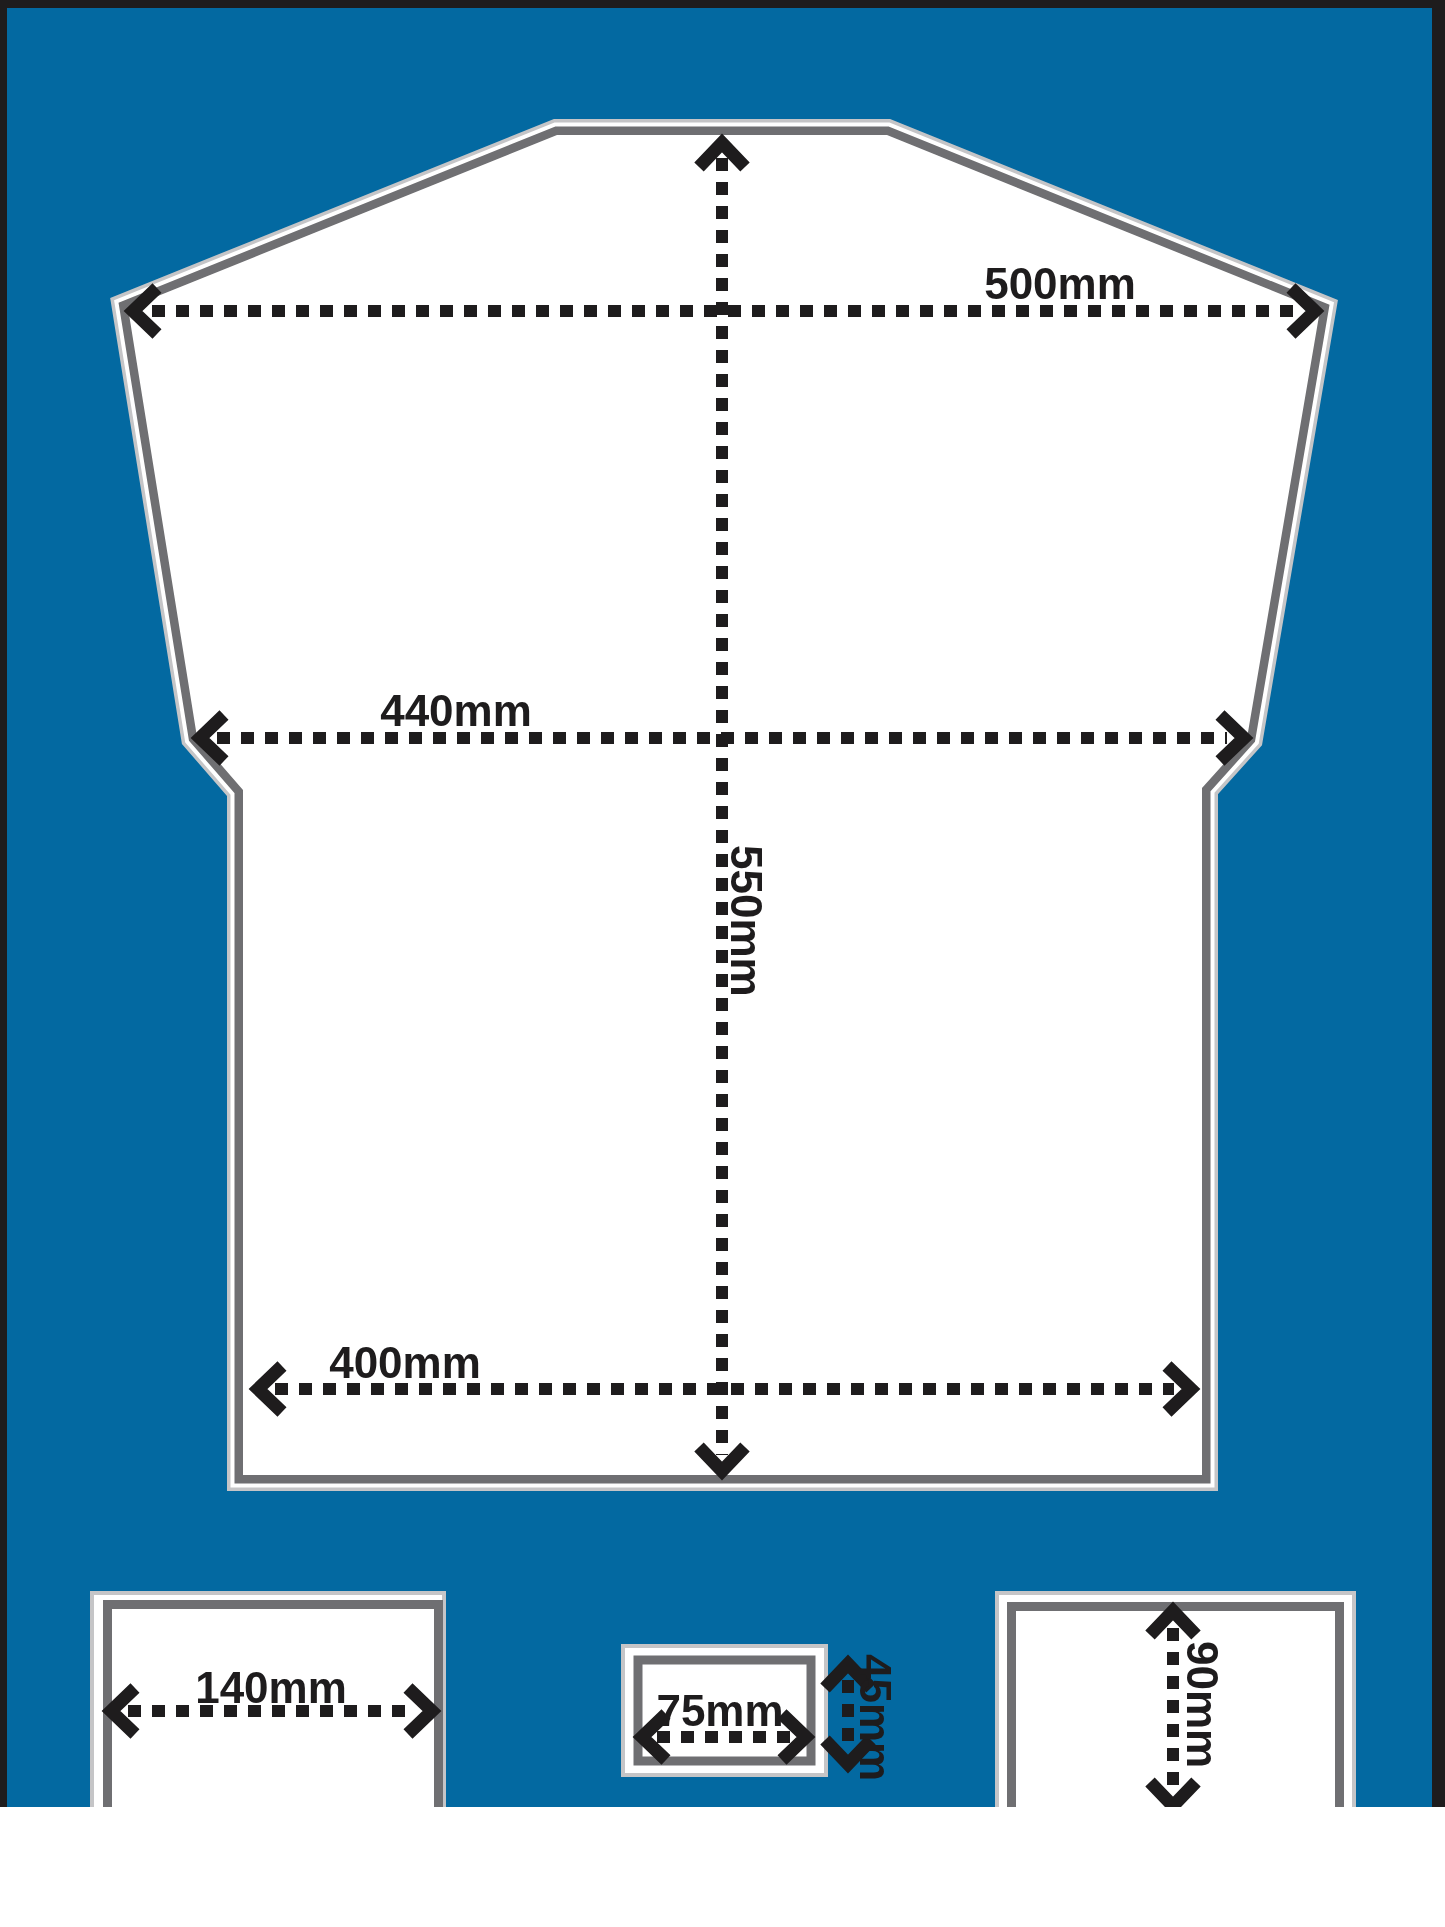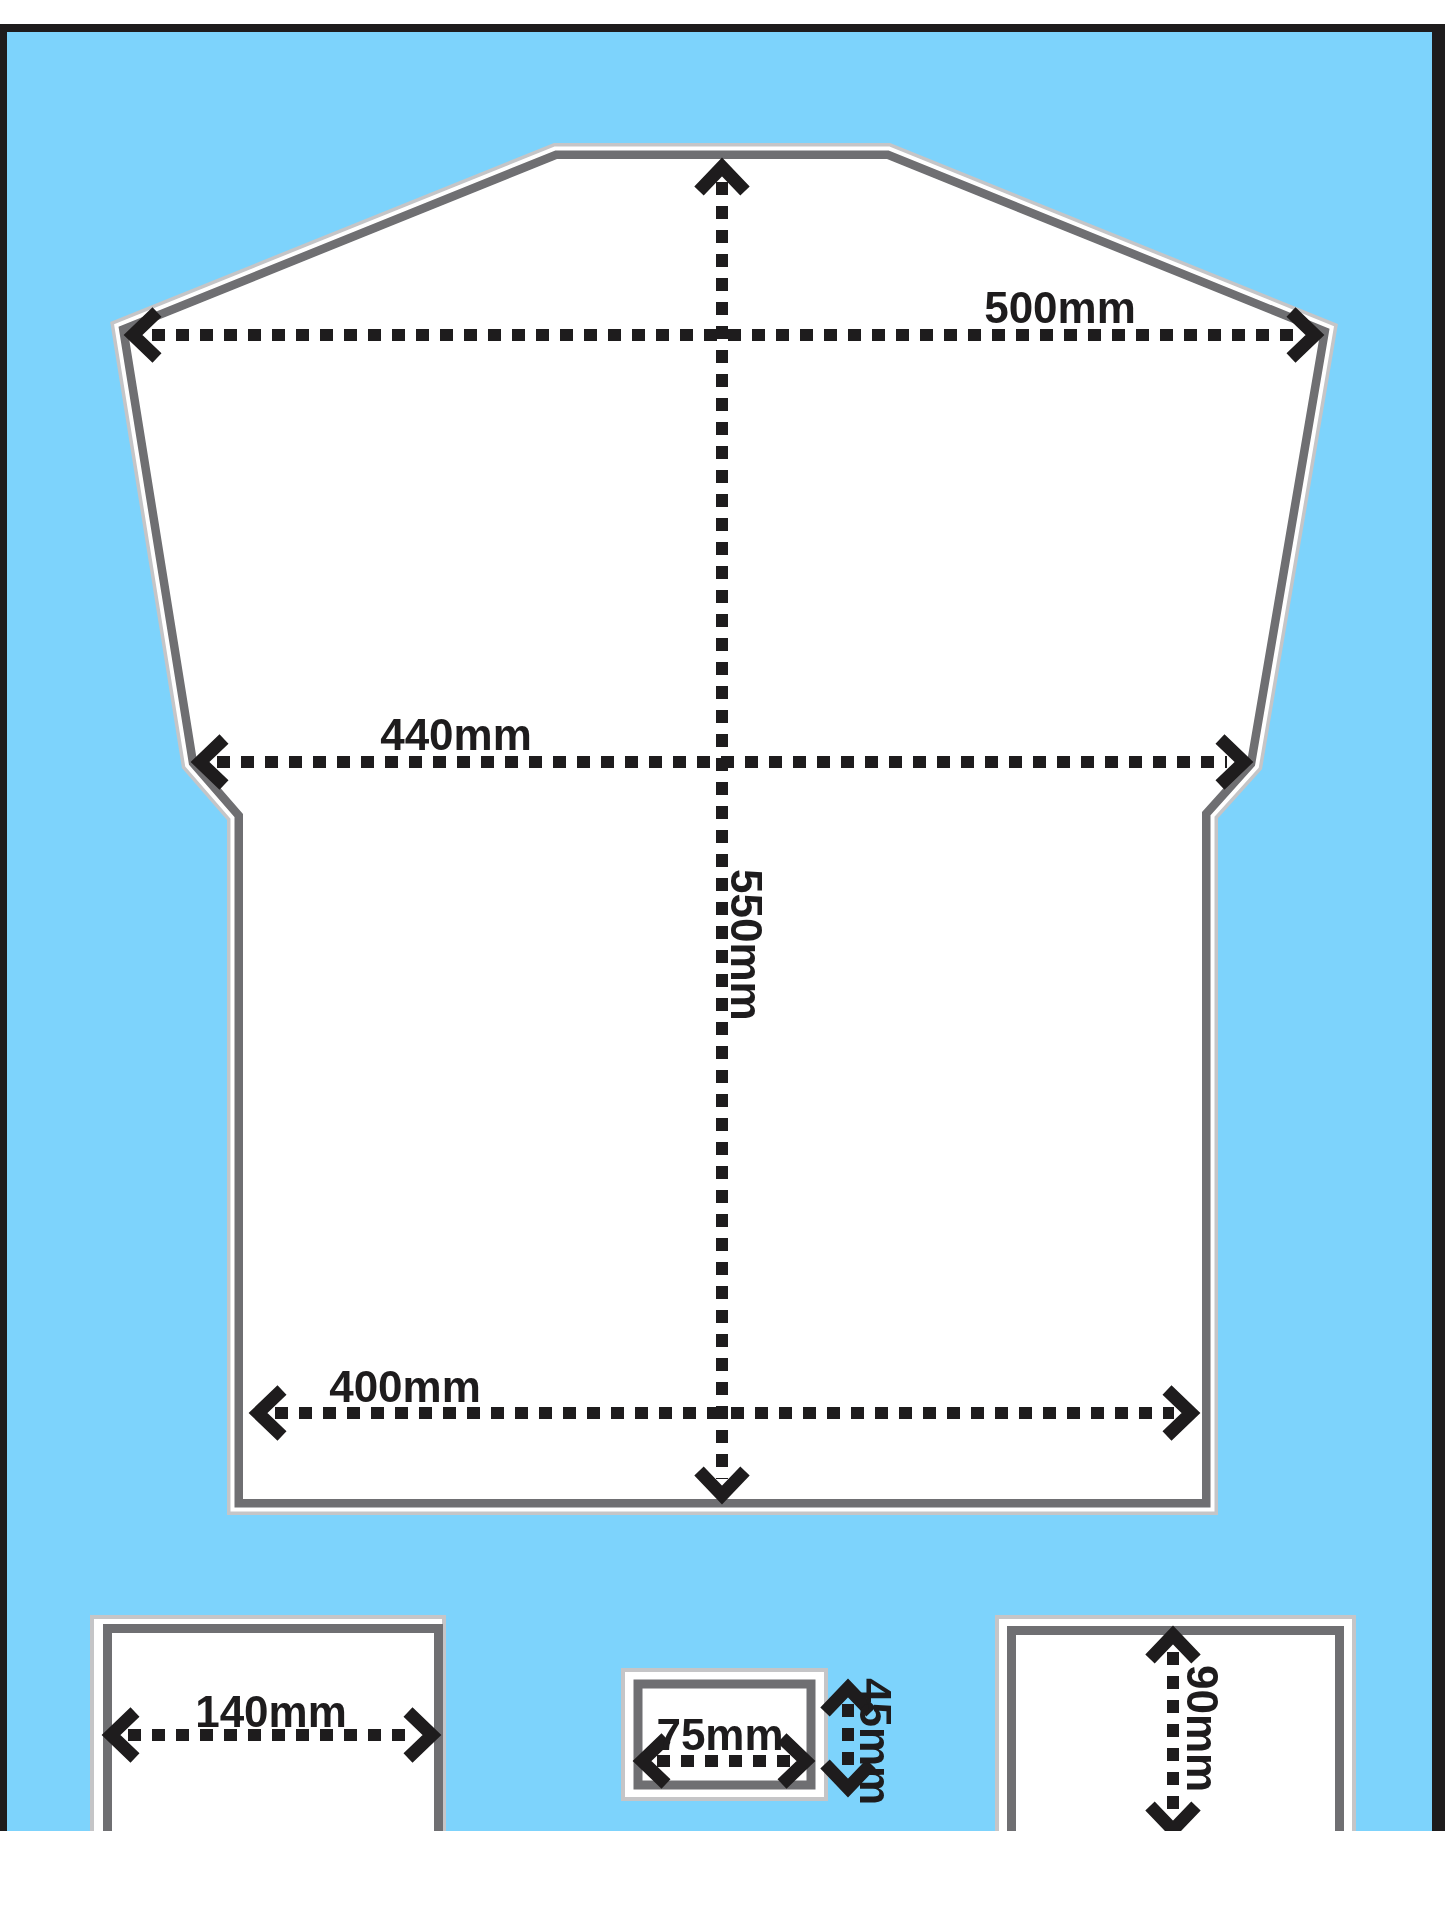--- a/index.html
+++ b/index.html
@@ -1,16 +1,16 @@
 <!DOCTYPE html>
 <html><head>
 <meta charset="utf-8">
 <style>
   html,body{margin:0;padding:0;background:#ffffff;}
-  .page{position:relative;width:1445px;height:1807px;background:#7dd3fc;overflow:hidden;margin-top:24px;}
+  .page{position:relative;width:1445px;height:1807px;background:#0369a1;overflow:hidden;}
   svg{display:block;}
   .dim-line{fill:none;stroke-width:12;stroke-dasharray:13 11;stroke-linecap:butt;}
   .arrow{fill:none;stroke-width:13;stroke-linejoin:miter;stroke-miterlimit:6;stroke-linecap:butt;}
   .lbl{font-family:"Liberation Sans","DejaVu Sans",sans-serif;font-weight:bold;font-size:44px;}
   .shirt-fill{fill:#ffffff;}
   .no-fill{fill:none;}
   .white-stroke{stroke:#ffffff;}
   .frame{fill:#1e1c1d;}
   .box-fill{fill:#ffffff;}
 </style>

